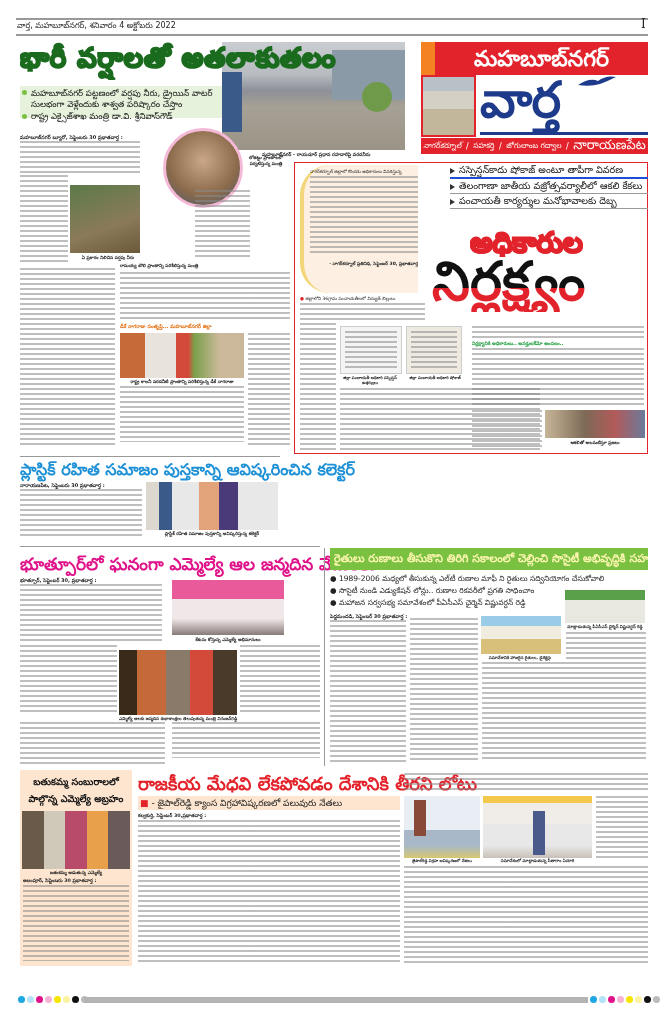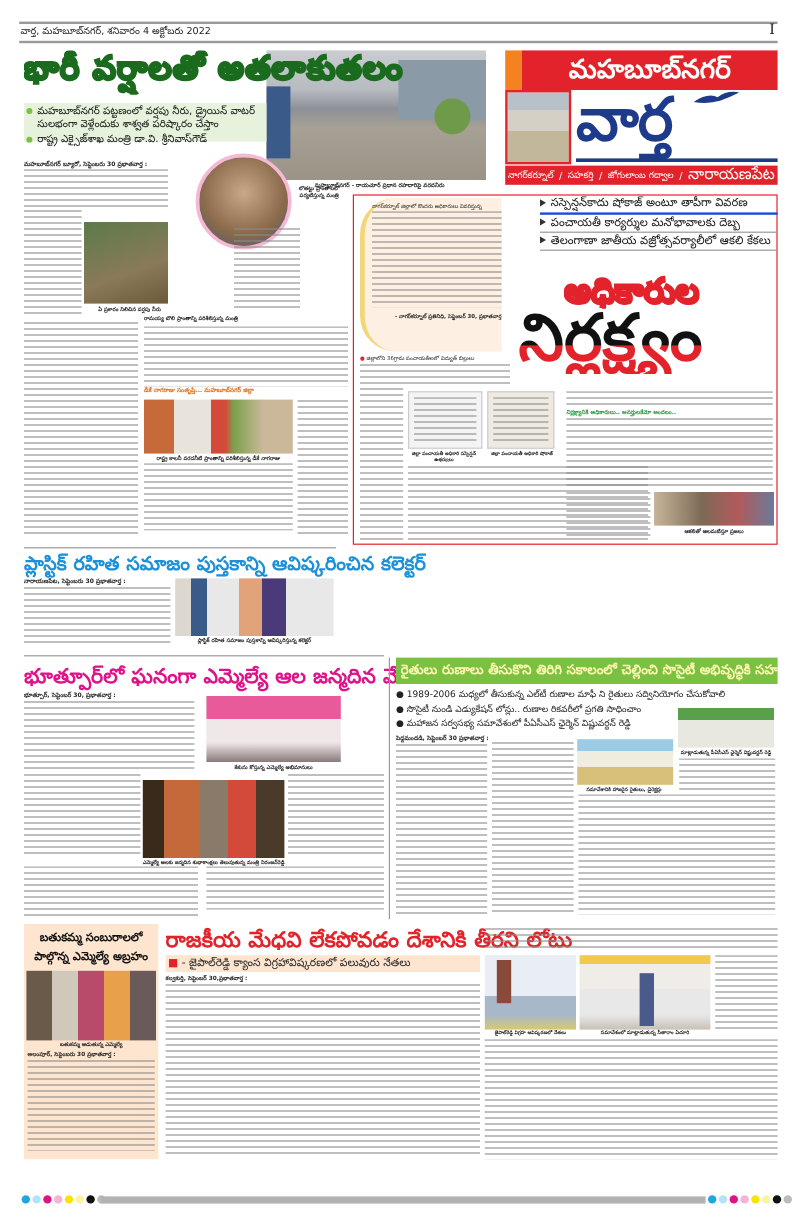--- a/index.html
+++ b/index.html
@@ -61,39 +61,39 @@
 <div class="abs" style="left:435px; top:42px; width:213px; height:33px; background:#e3232b; color:#fff; font-size:22px; font-weight:bold; text-align:center; line-height:33px; white-space:nowrap; overflow:hidden;">మహబూబ్‌నగర్</div>
 <div class="abs photo" style="left:421px; top:75px; width:55px; height:62px; border:2px solid #e3232b; background:linear-gradient(180deg,#b8c0c8 0 25%,#d5d0c5 25% 55%,#c2b79a 55%);"></div>
 <div class="abs" style="left:480px; top:72px; font-size:50px; font-weight:bold; color:#1e3a8a; white-space:nowrap; letter-spacing:-1px; line-height:56px;">వార్త</div>
 <div class="abs" style="left:578px; top:72px; width:38px; height:12px;">
   <svg width="38" height="12" viewBox="0 0 38 12">
       <path d="M0 10 Q12 2 20 6 Q28 0 38 2 Q30 6 22 9 Q12 12 0 10Z" fill="#1e3a8a"></path>
     </svg>
 </div>
 <div class="abs" style="left:480px; top:132px; width:168px; height:3px; background:#1e3a8a;"></div>
 <div class="abs" style="left:421px; top:138px; width:227px; height:16px; background:#e3232b; display:flex; align-items:center; justify-content:space-around;">
-  <span style="color:#fff; font-size:7.5px; white-space:nowrap;">నాగర్‌కర్నూల్</span>
+  <span style="color:#fff; font-size:7.5px; white-space:nowrap;font-style:italic;">నాగర్‌కర్నూల్</span>
   <span style="color:#fff; font-size:8px;">/</span>
   <span style="color:#fff; font-size:7.5px; white-space:nowrap;">సహకర్తి</span>
   <span style="color:#fff; font-size:8px;">/</span>
   <span style="color:#fff; font-size:7.5px; white-space:nowrap;">జోగులాంబ గద్వాల</span>
   <span style="color:#fff; font-size:8px;">/</span>
   <span style="color:#fff; font-size:13px; white-space:nowrap;">నారాయణపేట</span>
 </div>
 
 <div class="abs" style="left:294px; top:162px; width:354px; height:292px; border:1px solid #e3232b;"></div>
 <div class="abs" style="left:300px; top:165px; width:118px; height:128px; background:#fdf0e3; border-left:4px solid #f4d67a; border-radius:30px 0 0 30px;">
   <div class="abs" style="left:6px; top:4px; font-size:4.5px; white-space:nowrap; overflow:hidden; width:108px;">నాగర్‌కర్నూల్ జిల్లాలో  కొందరు అధికారులు వివరిస్తున్న</div>
   <div class="abs txtblk" style="left:6px; top:11px; width:108px; height:80px;"></div>
   <div class="abs" style="left:6px; top:96px; font-size:4.5px; font-weight:bold; white-space:nowrap; overflow:hidden; width:108px; text-align:right;">- నాగర్‌కర్నూల్ ప్రతినిధి, సెప్టెంబర్ 30, ప్రభాతవార్త</div>
 </div>
 <div class="abs" style="left:450px; top:163px; width:198px;">
   <div class="bullet" style="border-bottom:2px solid #1d4ed8;"><span class="dot"></span><span>సస్పెన్షన్‌కాదు షోకాజ్ అంటూ తాపీగా వివరణ</span></div>
+  <div class="bullet" style="border-bottom:1px solid #999;"><span class="dot"></span><span>తెలంగాణా జాతీయ వజ్రోత్సవర్యాలీలో ఆకలి కేకలు</span></div>
   <div class="bullet" style="border-bottom:1px solid #999;"><span class="dot"></span><span>పంచాయతీ కార్యర్శుల మనోభావాలకు దెబ్బ</span></div>
-  <div class="bullet" style="border-bottom:1px solid #999;"><span class="dot"></span><span>తెలంగాణా జాతీయ వజ్రోత్సవర్యాలీలో ఆకలి కేకలు</span></div>
 </div>
 <div class="abs headline" style="left:470px; top:226px; font-size:28px; color:#fff; -webkit-text-stroke:2px #e3232b; text-shadow:1px 1px 0 #e3232b;">అధికారుల</div>
 <div class="abs headline" style="left:432px; top:252px; font-size:54px; color:#111; line-height:60px; background:linear-gradient(180deg,#111 0 60%,#e3232b 60%); -webkit-background-clip:text; -webkit-text-fill-color:transparent;">నిర్లక్ష్యం</div>
 <div class="abs" style="left:300px; top:296px; font-size:4.5px; white-space:nowrap; overflow:hidden; width:125px;"><span style="color:#e3232b;">●</span> <span>జిల్లాలోని 36గ్రామ పంచాయతీలలో విద్యుత్ బిల్లులు</span></div>
 <div class="abs txtblk" style="left:300px; top:303px; width:125px; height:20px;"></div>
 <div class="abs txtblk" style="left:300px; top:323px; width:36px; height:128px;"></div>
 <div class="abs photo" style="left:340px; top:326px; width:62px; height:48px; background:#f4f4f4; border:1px solid #ccc;">
   <div class="txtblk" style="margin:4px; height:38px;"></div>
 </div>
 <div class="abs photo" style="left:406px; top:326px; width:56px; height:48px; background:#eeeae2; border:1px solid #ccc;">

